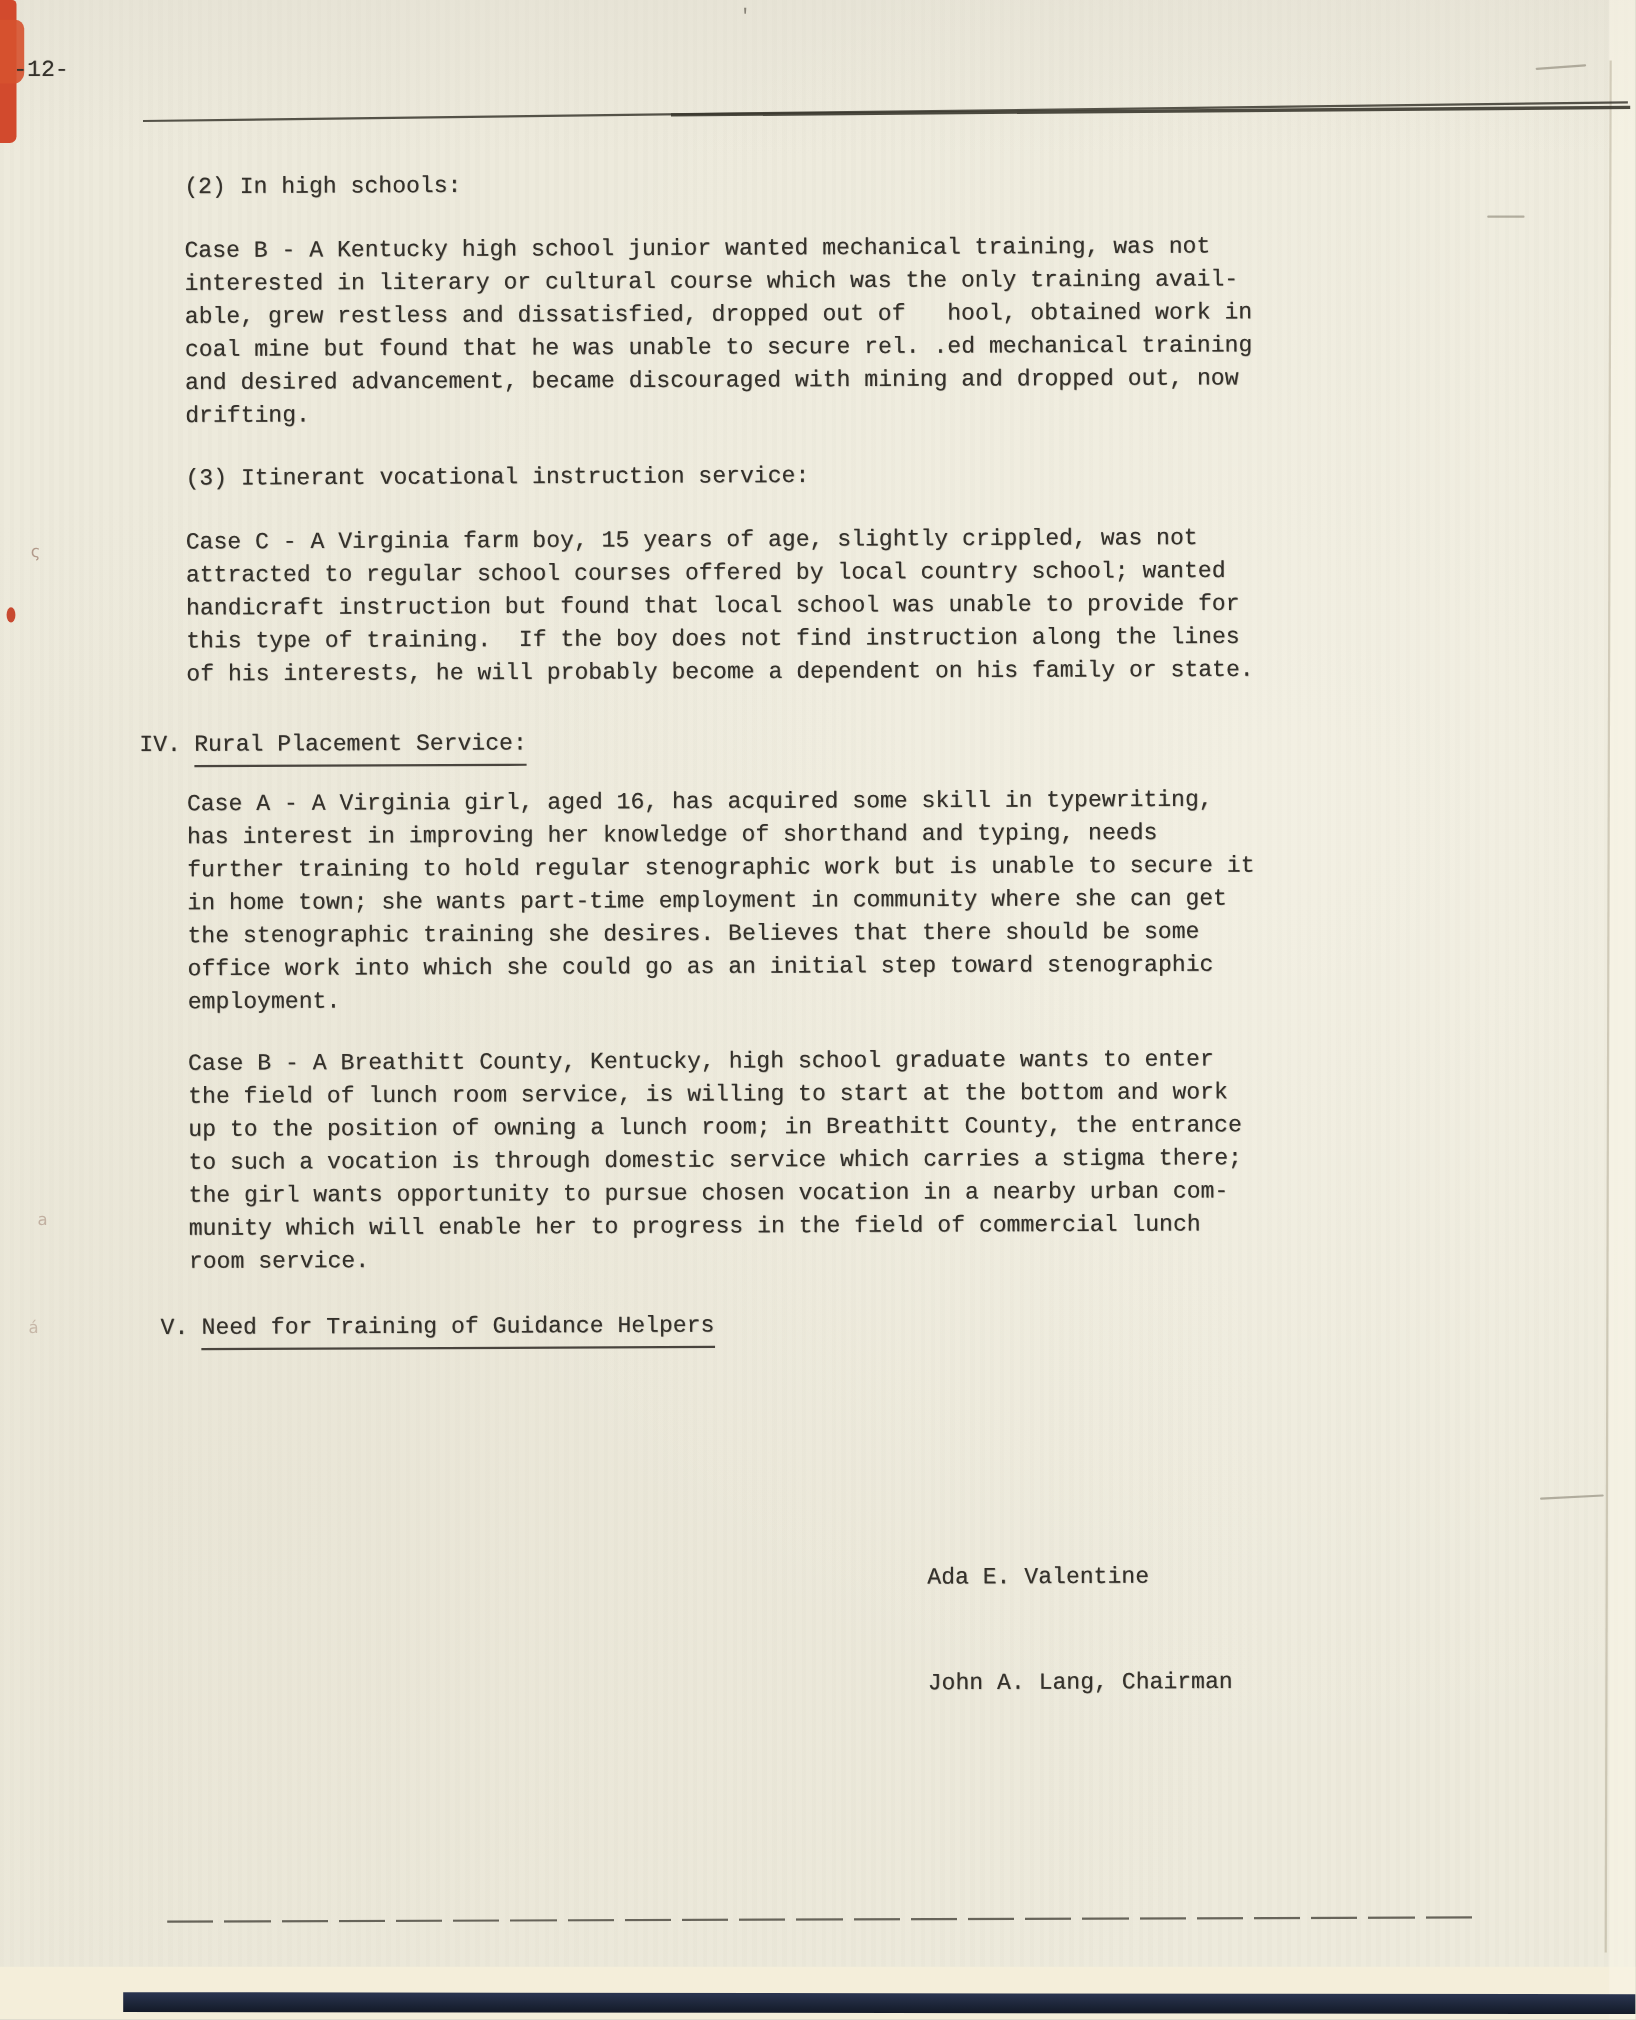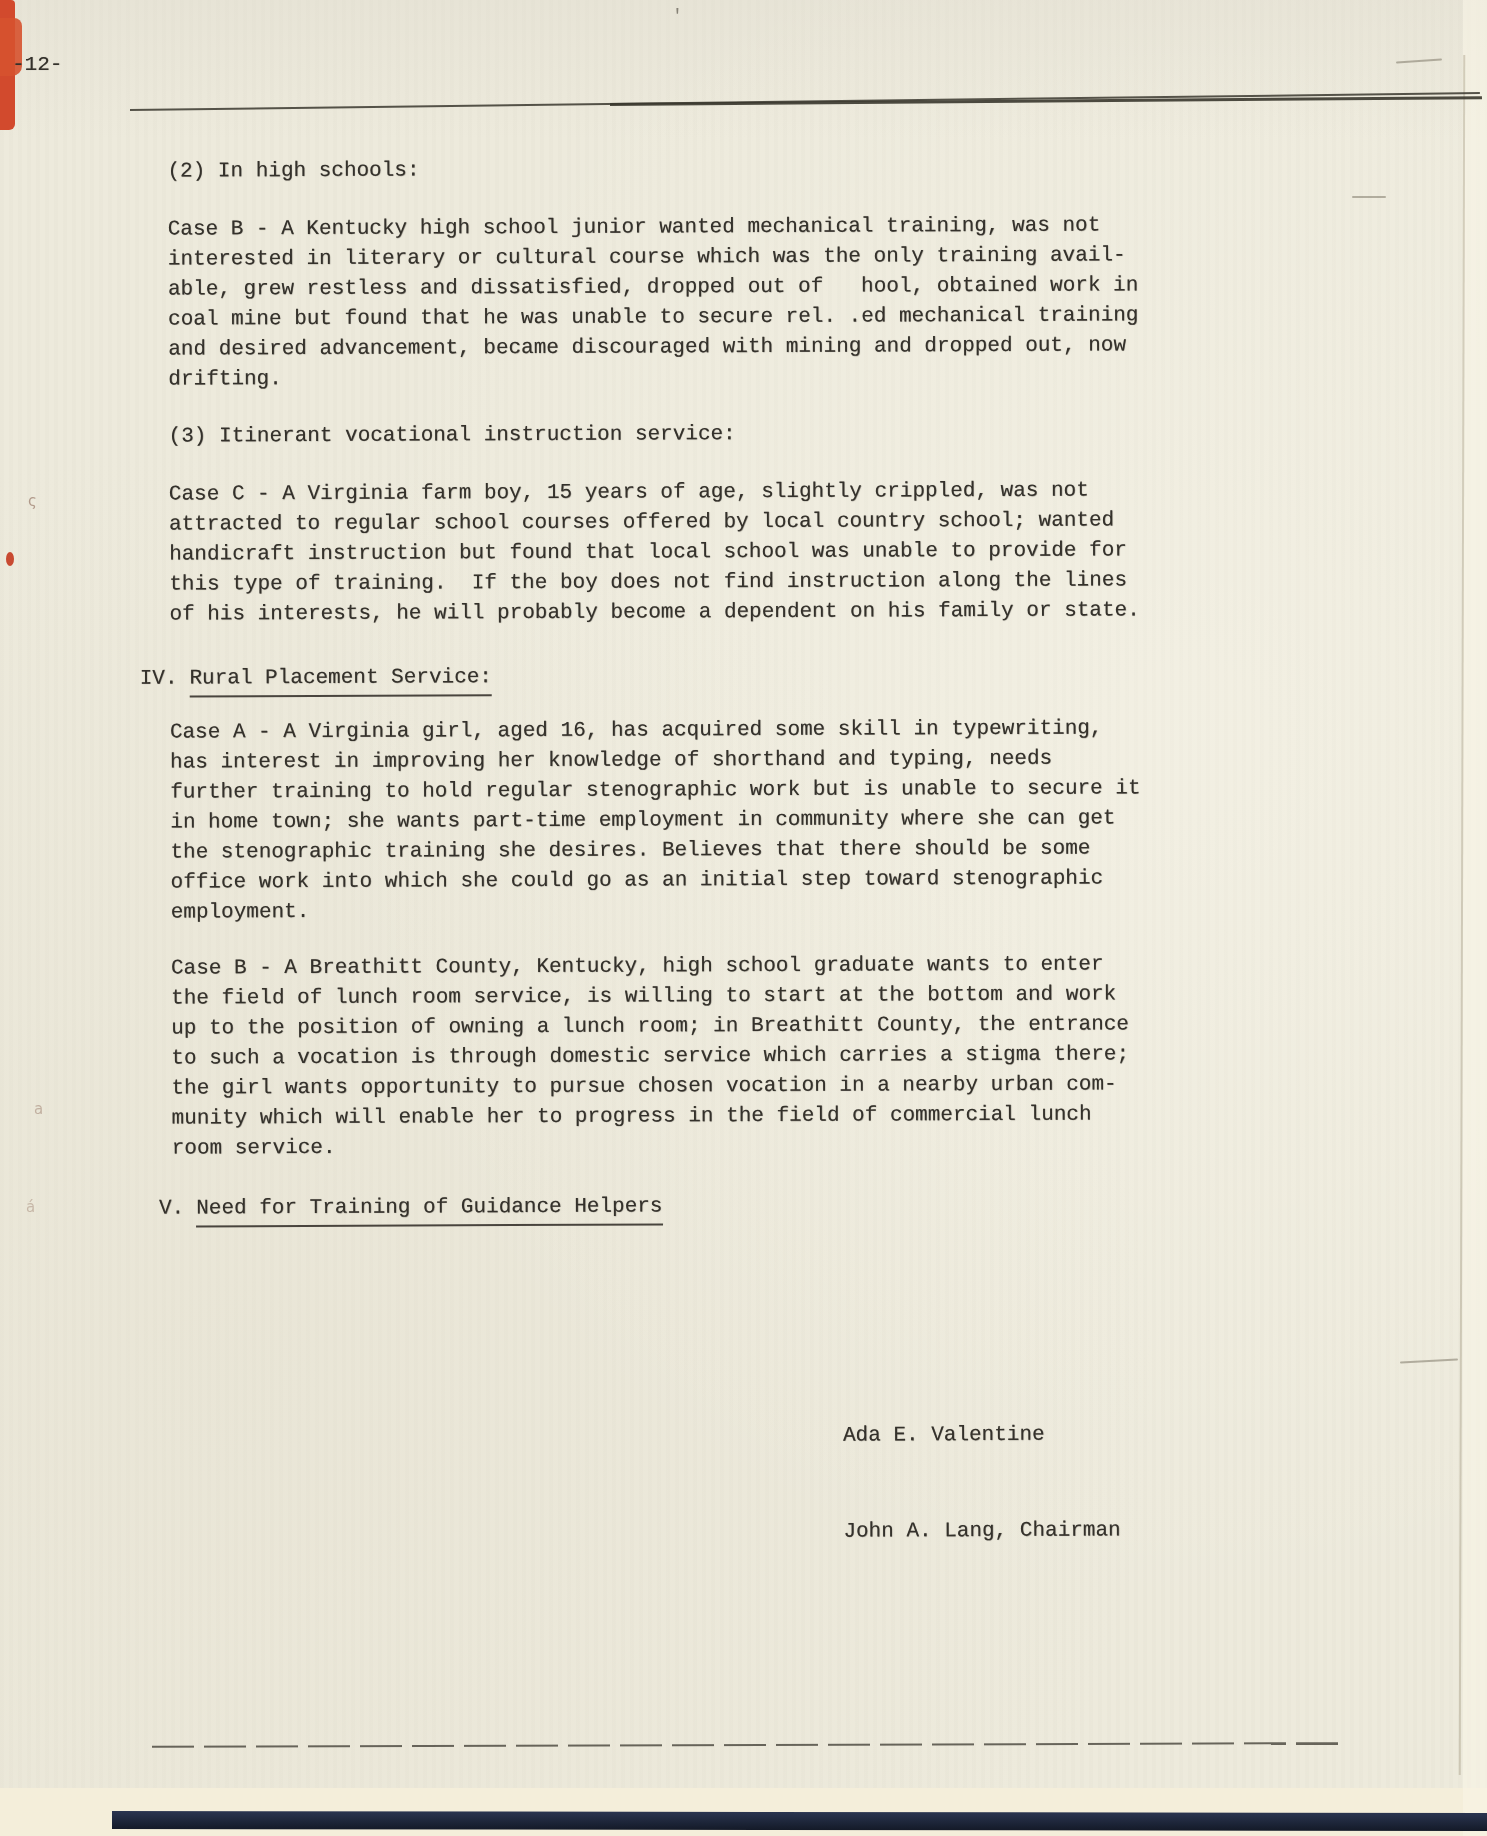--- a/index.html
+++ b/index.html
@@ -20,21 +20,21 @@
   .bottom-warm{position:absolute;left:0;top:1788px;width:100%;height:48px;background:#f4eeda;}
   .right-paper{position:absolute;left:1463px;top:0;width:24px;height:1836px;background:rgba(250,246,231,0.55);}
   .right-edge-line{position:absolute;left:1461px;top:55px;height:1720px;width:2px;background:rgba(148,138,112,0.35);transform:rotate(0.15deg);}
 
   
   .tw{position:absolute;font-size:21px;line-height:30px;white-space:pre;
       text-shadow:0.4px 0.3px 0.7px rgba(52,48,42,0.55);}
   .para{left:168px;margin:0;font-family:inherit;}
   .sub{left:168px;}
   .heading{display:flex;}
-  .heading .numeral{margin-right:12px;margin-left:13px;}
+  .heading .numeral{margin-right:12px;}
   .underlined{border-bottom:2px solid rgba(50,46,40,0.88);padding-bottom:2px;}
 
   
   .rule{position:absolute;background:#3a372e;}
   .top-rule-a{left:130px;top:109px;width:1350px;height:2px;transform:rotate(-0.72deg);transform-origin:left center;opacity:0.85;}
   .top-rule-b{left:610px;top:103px;width:872px;height:3px;transform:rotate(-0.45deg);transform-origin:left center;opacity:0.9;}
   .bottom-rule{left:152px;top:1744px;width:1190px;height:2px;background:none;
     background-image:repeating-linear-gradient(90deg,#46433a 0 42px, rgba(0,0,0,0) 42px 52px);
     transform:rotate(-0.18deg);opacity:0.8;}
 

